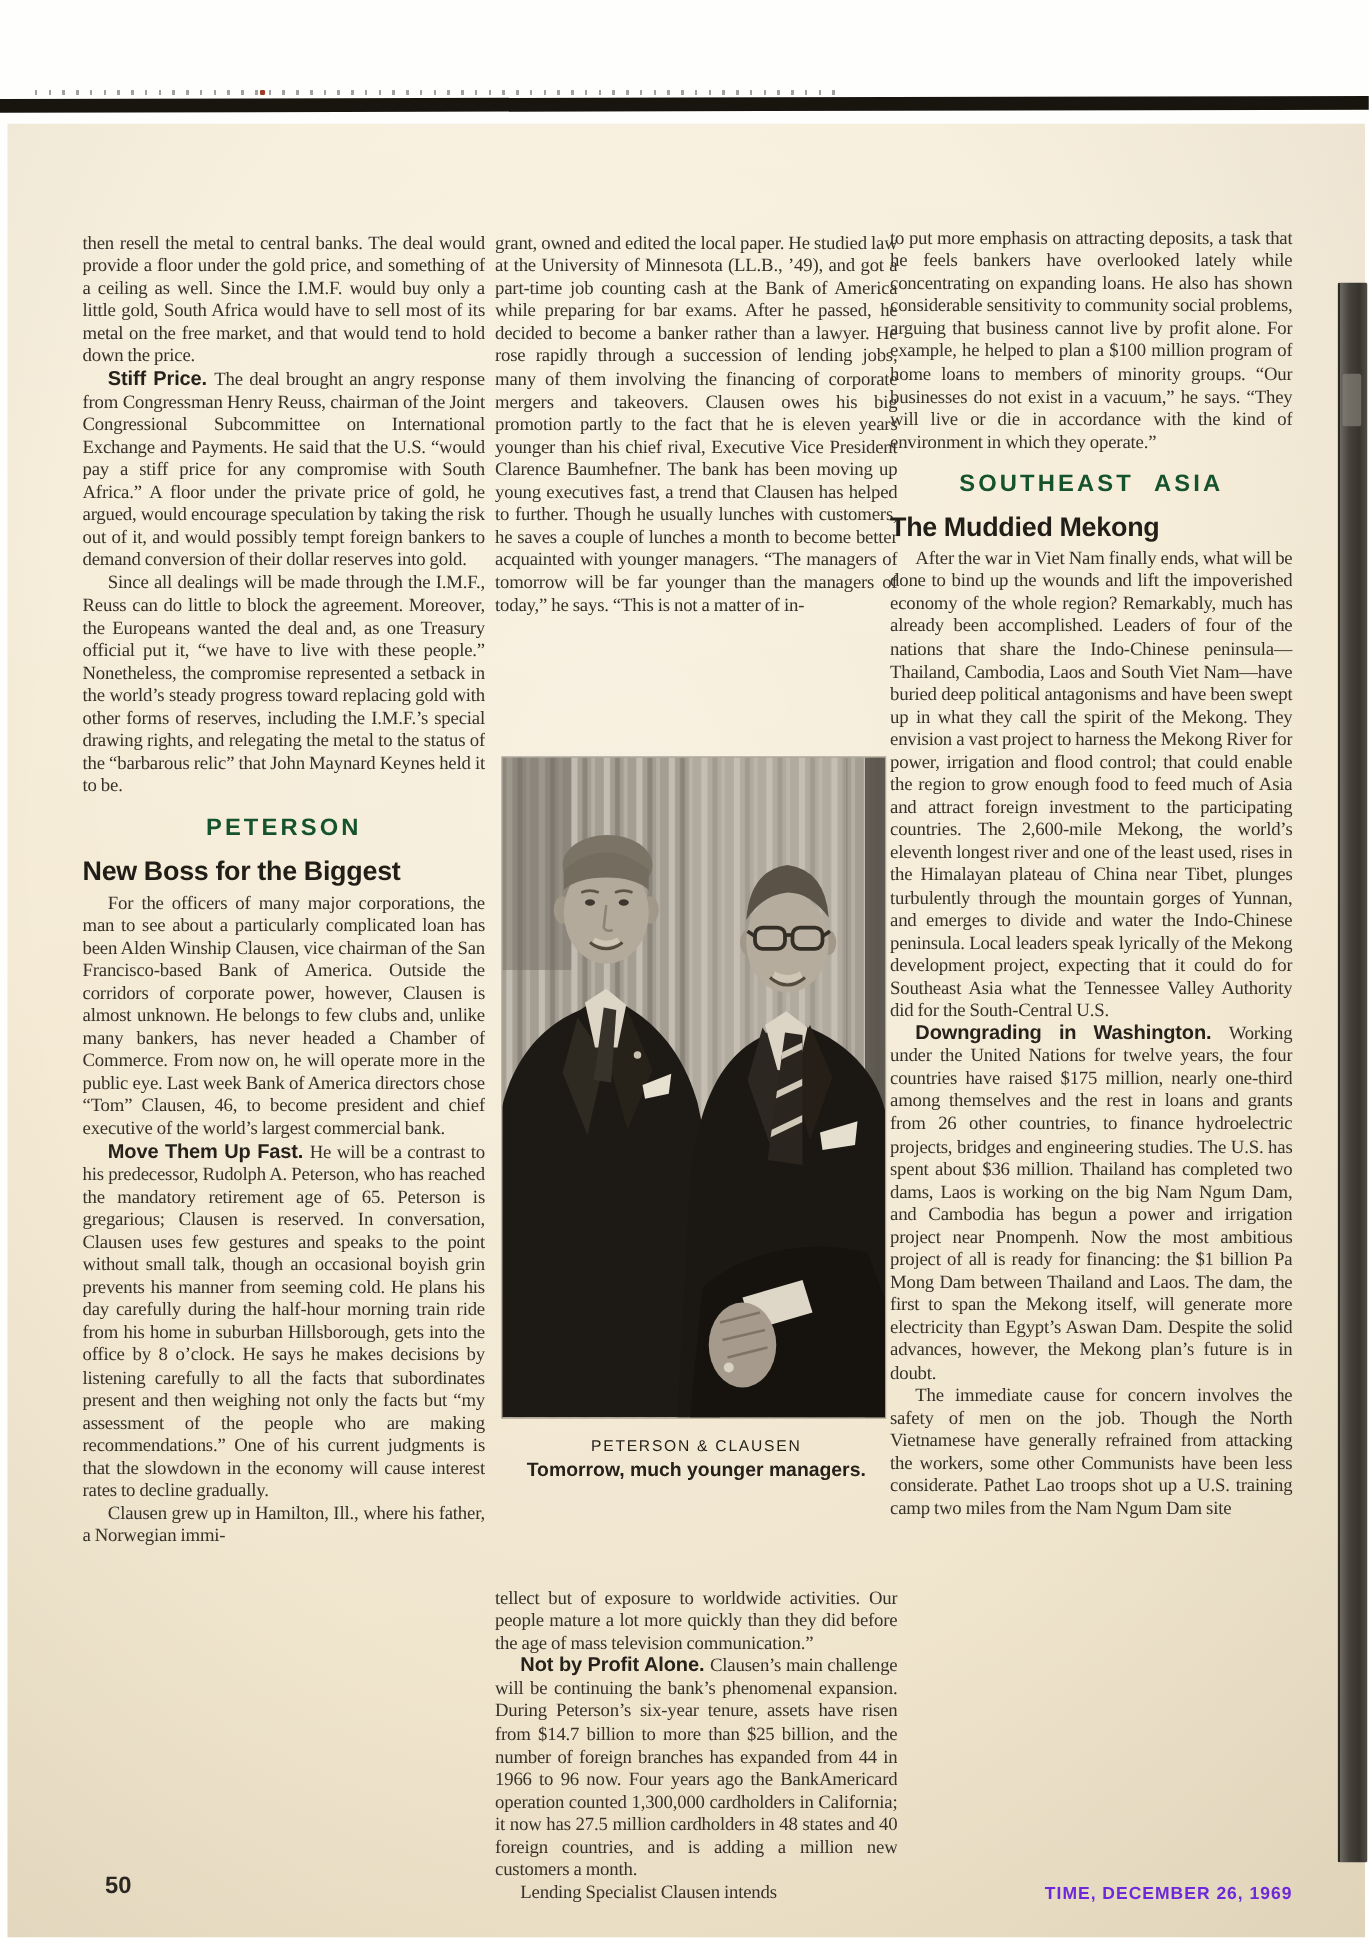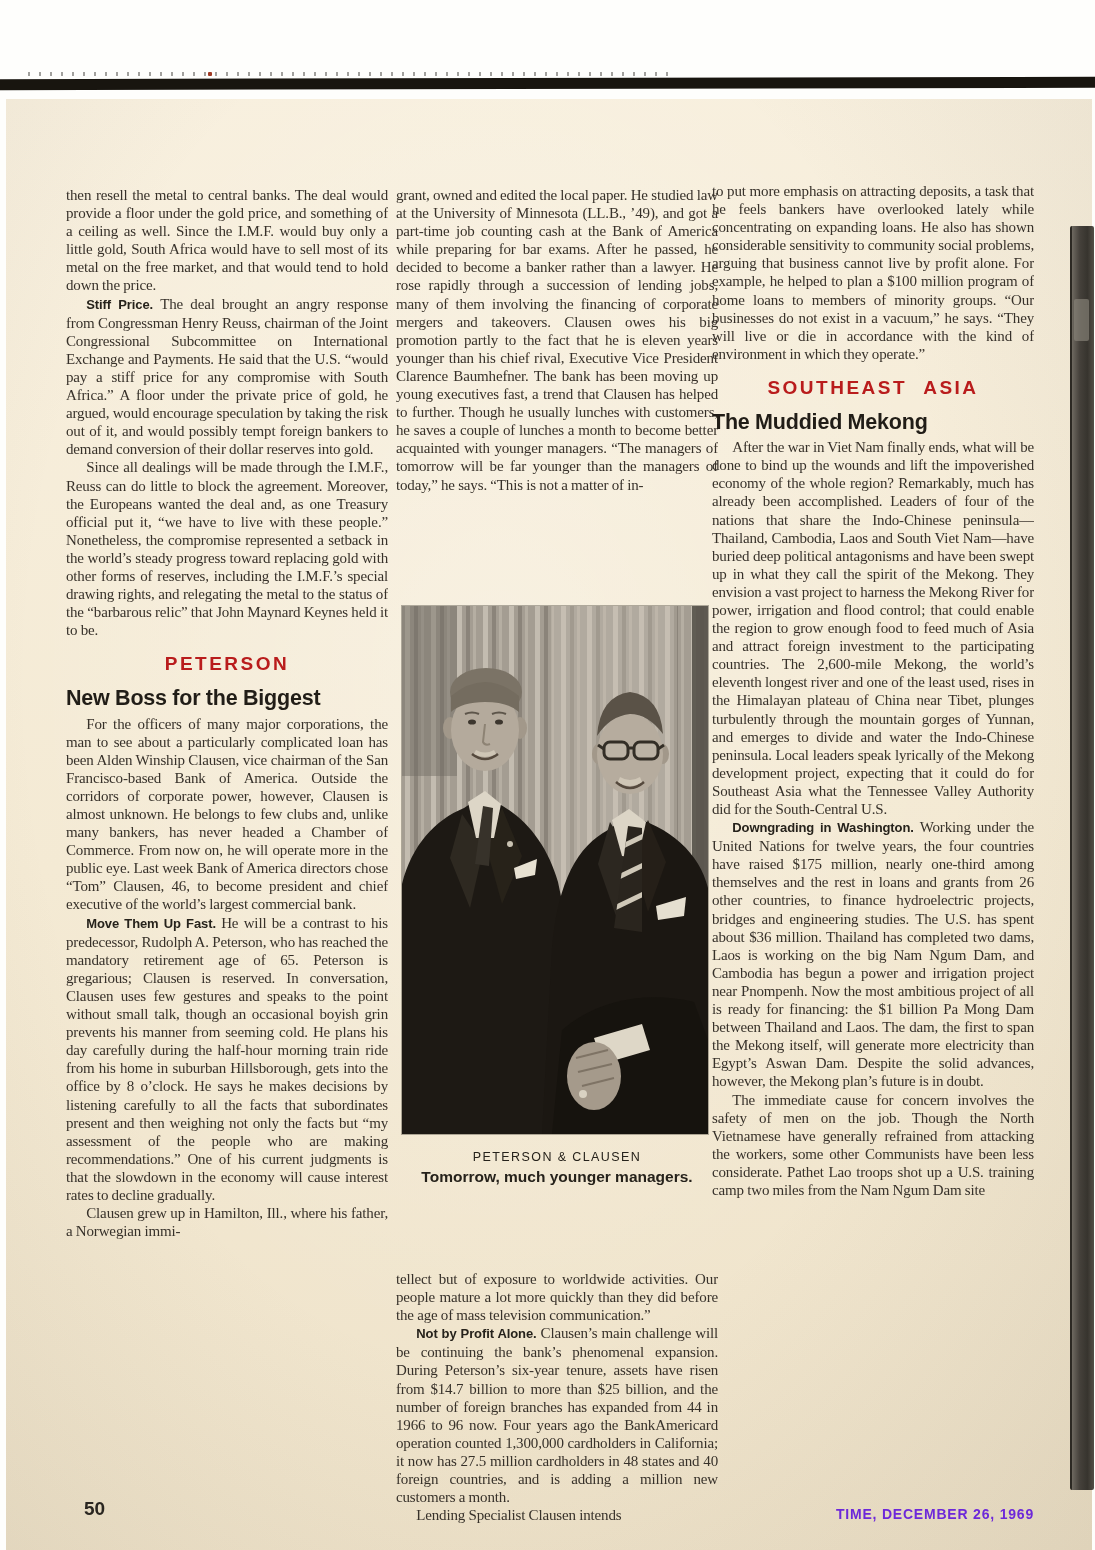--- a/index.html
+++ b/index.html
@@ -24,22 +24,22 @@
   .band-notch{position:absolute;left:1074px;top:299px;width:15px;height:42px;background:#8a857b;opacity:.65;border-radius:2px;}
   
   .col{position:absolute;overflow:hidden;color:#37312a;font-size:15px;line-height:18.1px;
     letter-spacing:-0.15px;word-spacing:-0.3px;}
   .col p{margin:0;text-align:justify;}
   .col p.indent{text-indent:1.35em;}
   #col-left{left:66px;top:186px;width:322px;height:1302px;}
   #col-mid-top{left:396px;top:186px;width:322px;height:416px;}
   #col-mid-bottom{left:396px;top:1222px;width:322px;height:294px;margin-top:48px;}
   #col-right{left:712px;top:182px;width:322px;height:1312px;}
-  .runin{font-family:"Liberation Sans", sans-serif;font-weight:700;font-size:13px;color:#26221b;letter-spacing:-0.1px;}
-  .kicker{font-family:"Liberation Sans", sans-serif;font-weight:700;font-size:19px;color:#b91c1c;
+  .runin{font-family:"Liberation Sans", sans-serif;font-weight:700;font-size:16px;color:#26221b;letter-spacing:-0.1px;}
+  .kicker{font-family:"Liberation Sans", sans-serif;font-weight:700;font-size:19px;color:#14532d;
     text-align:center;letter-spacing:2.5px;word-spacing:9px;margin:16px 0 4px;}
   .headline{font-family:"Liberation Sans", sans-serif;font-weight:700;font-size:21.5px;color:#211d17;
     letter-spacing:-0.2px;margin:16px 0 7px;}
   
   .photo{position:absolute;left:402px;top:606px;width:306px;height:528px;box-shadow:0 0 0 1px rgba(40,36,30,.35);}
   .caption{position:absolute;left:390px;top:1150px;width:334px;text-align:center;color:#26221b;}
   .cap-title{font-family:"Liberation Sans", sans-serif;font-weight:400;font-size:12.5px;letter-spacing:1.4px;}
   .cap-line{font-family:"Liberation Sans", sans-serif;font-weight:700;font-size:15.5px;margin-top:4px;}
   
   .page-num{position:absolute;left:84px;top:1498px;font-family:"Liberation Sans", sans-serif;font-weight:700;

